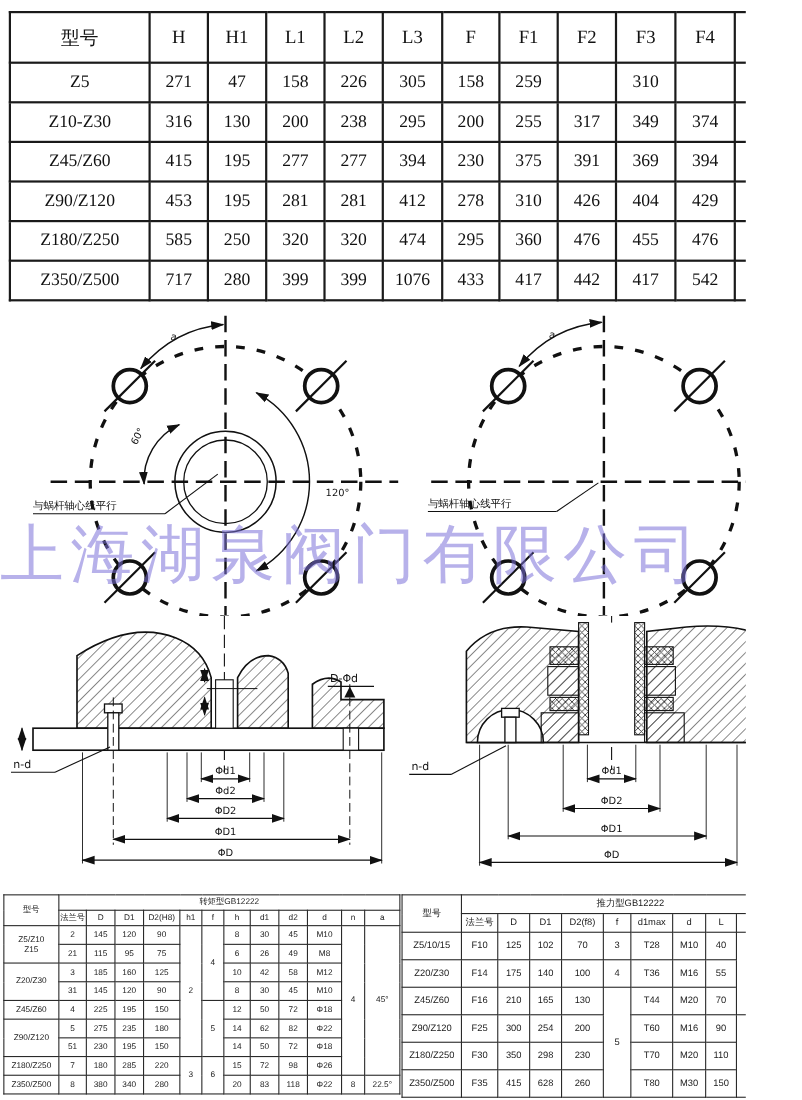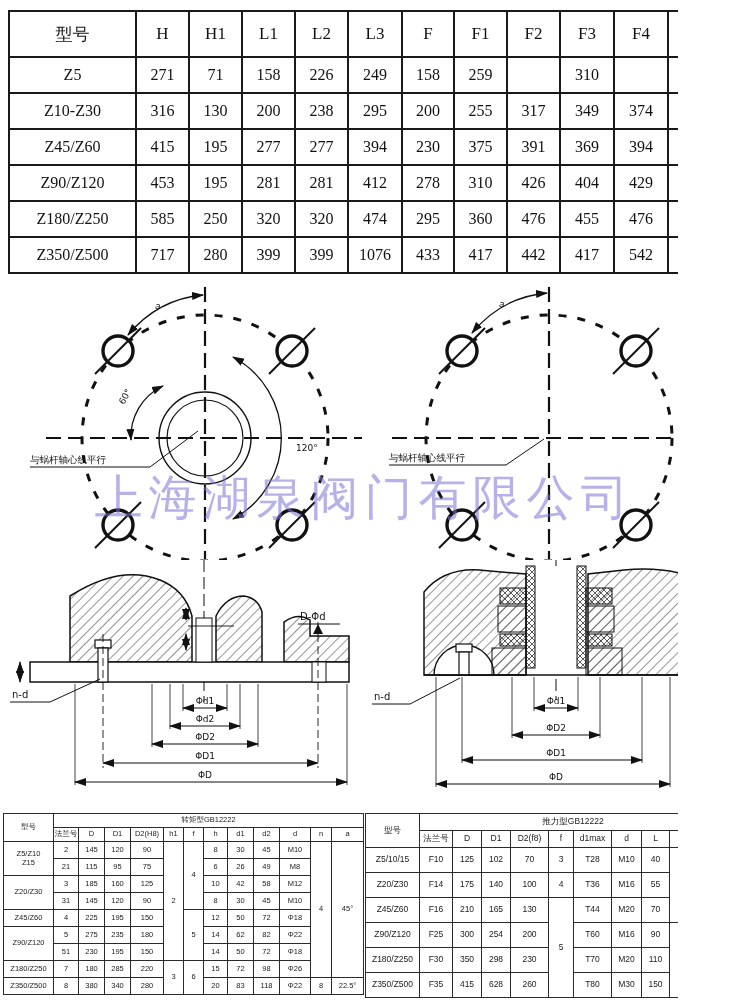--- a/index.html
+++ b/index.html
@@ -22,22 +22,22 @@
   #torque tbody tr{height:17px;}
   #thrust{left:365px;width:361px;font-size:8.5px;}
   #thrust thead tr{height:17px;}
   #thrust tbody tr{height:25px;}
   
   .draw{position:absolute;}
   #circ1{left:0;top:283px;}
   #circ2{left:364px;top:283px;}
   #sec1{left:0;top:560px;}
   #sec2{left:364px;top:560px;}
-  .wm{position:absolute;left:0;top:466px;width:729px;text-align:center;z-index:6;
-      font-size:48px;letter-spacing:6px;font-family:Liberation Sans, sans-serif;
+  .wm{position:absolute;left:0;top:466px;width:729px;z-index:6;
+      font-size:58px;letter-spacing:6px;font-family:Liberation Sans, sans-serif;
       white-space:nowrap;pointer-events:none;}
   svg text{font-family:"DejaVu Sans",sans-serif;fill:#111;}
   .lbl{font-size:9px;}
   .lblb{font-size:10px;}
   .note{font-size:9.5px;}
 </style>
 </head>
 <body>
 
 <div class="page">
@@ -70,24 +70,24 @@
           <th>F2</th>
           <th>F3</th>
           <th>F4</th>
           <th>FD</th>
         </tr>
       </thead>
     <tbody>
         <tr>
           <td>Z5</td>
           <td>271</td>
-          <td>71</td>
+          <td>47</td>
           <td>158</td>
           <td>226</td>
-          <td>249</td>
+          <td>305</td>
           <td>158</td>
           <td>259</td>
           <td></td>
           <td>310</td>
           <td></td>
           <td>316</td>
         </tr>
         <tr>
           <td>Z10-Z30</td>
           <td>316</td>

